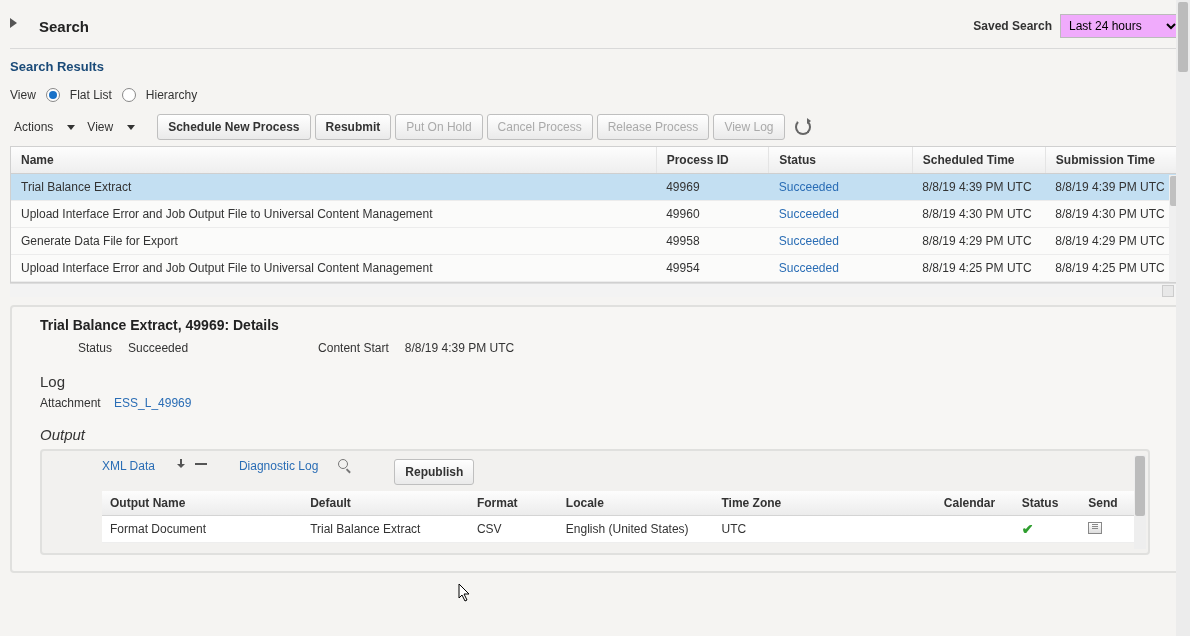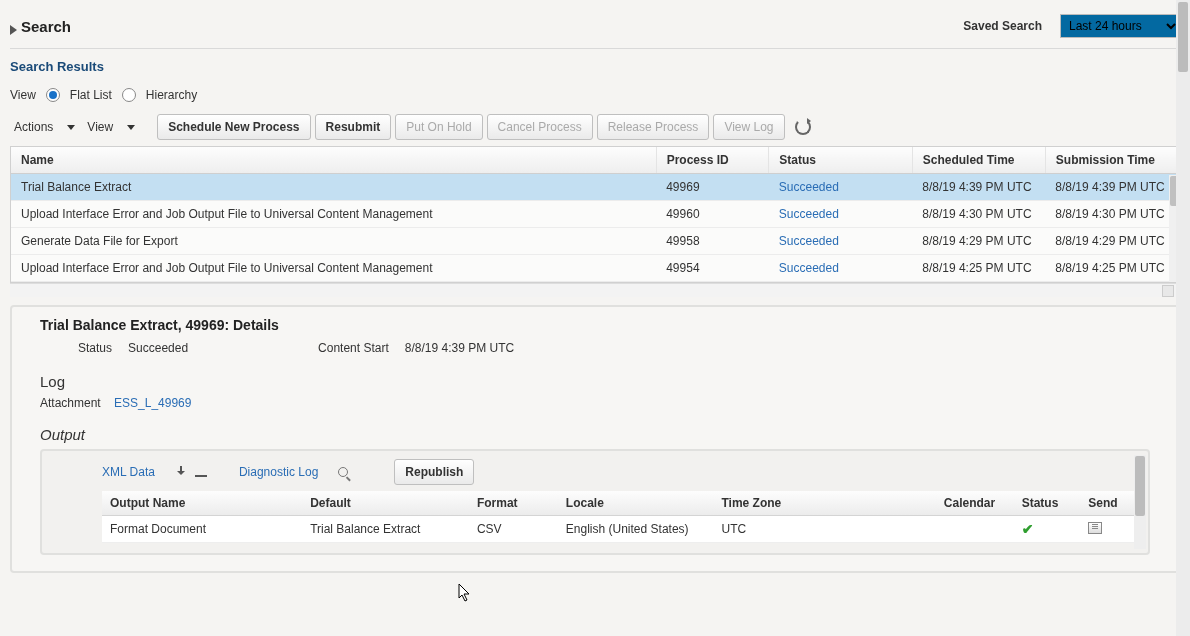--- a/index.html
+++ b/index.html
@@ -18,22 +18,22 @@
 }
 .search-header {
   display: flex;
   align-items: center;
   justify-content: space-between;
   padding: 6px 0 10px 0;
   border-bottom: 1px solid #d9d9d9;
 }
 .search-left {
   display: flex;
-  align-items: flex-end;
-  gap: 4px;
+  align-items: flex-start;
+  gap: 22px;
 }
 .search-left .chevron {
   width: 0; height: 0;
   border-top: 5px solid transparent;
   border-bottom: 5px solid transparent;
   border-left: 7px solid #555;
   cursor: pointer;
 }
 .search-left .title {
   font-size: 15px;
@@ -46,24 +46,23 @@
   gap: 8px;
 }
 .saved-right .lbl {
   font-weight: bold;
   font-size: 12px;
 }
 .saved-right select {
   height: 24px;
   width: 120px;
   border: 1px solid #bbb;
-  background: #0369a1;
+  background: #f0abfc;
   font-size: 12px;
   padding: 2px 4px;
-  margin-left: 10px;
 }
 .results-title {
   font-size: 13px;
   font-weight: bold;
   color: #1a4a78;
   margin-top: 10px;
 }
 .view-row {
   display: flex;
   align-items: center;
@@ -213,21 +212,21 @@
   border-radius:4px;
   background:#f2f1ef;
   padding:8px 12px 10px 60px;
   position:relative;
 }
 .output-scroll{
   position:absolute;right:2px;top:4px;bottom:4px;width:12px;background:#eee;
 }
 .output-scroll .thumb{width:10px;height:60px;background:#bcbcbc;border-radius:2px;margin:1px;}
 .out-toolbar{
-  display:flex;align-items:center;gap:20px;margin-bottom:6px;
+  display:flex;align-items:flex-start;gap:20px;margin-bottom:6px;
 }
 .out-toolbar .link{color:#2a6db5;cursor:pointer;}
 .download-icon{
   display:inline-block;width:12px;height:12px;position:relative;
 }
 .download-icon::before{
   content:"";position:absolute;left:5px;top:0;width:2px;height:7px;background:#555;
 }
 .download-icon::after{
   content:"";position:absolute;left:2px;top:5px;

